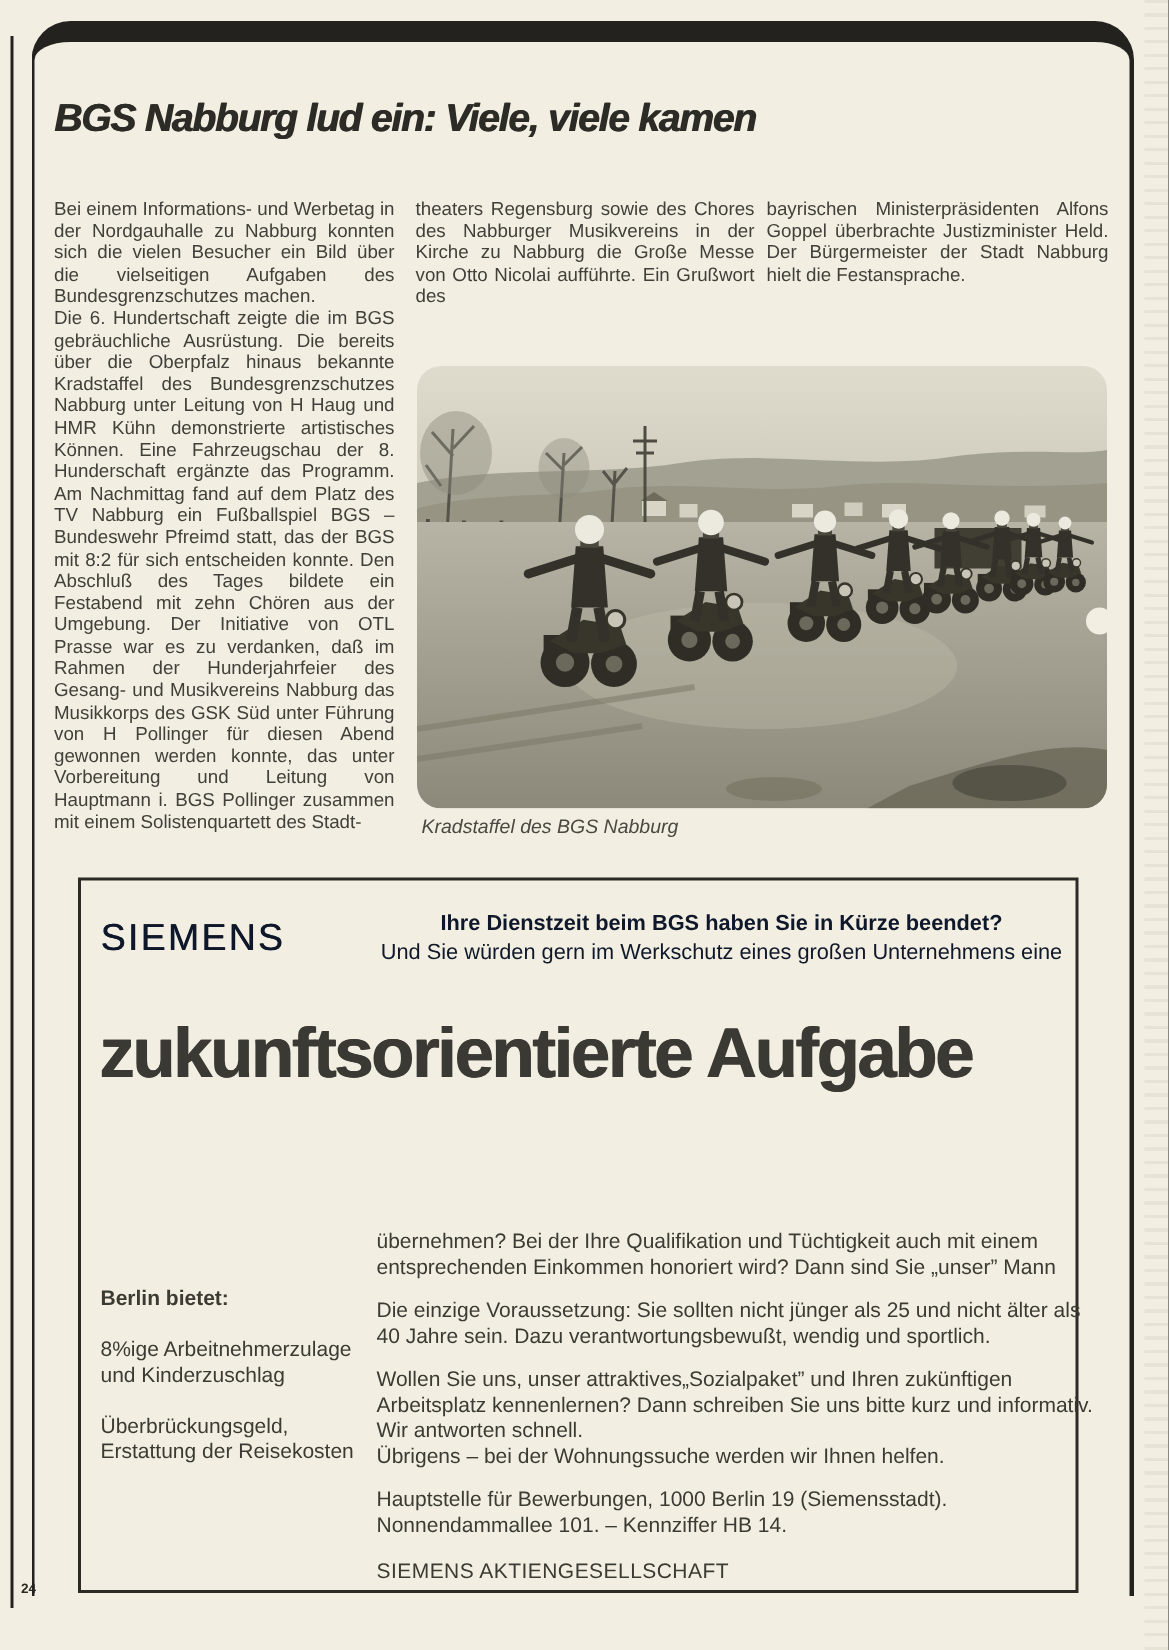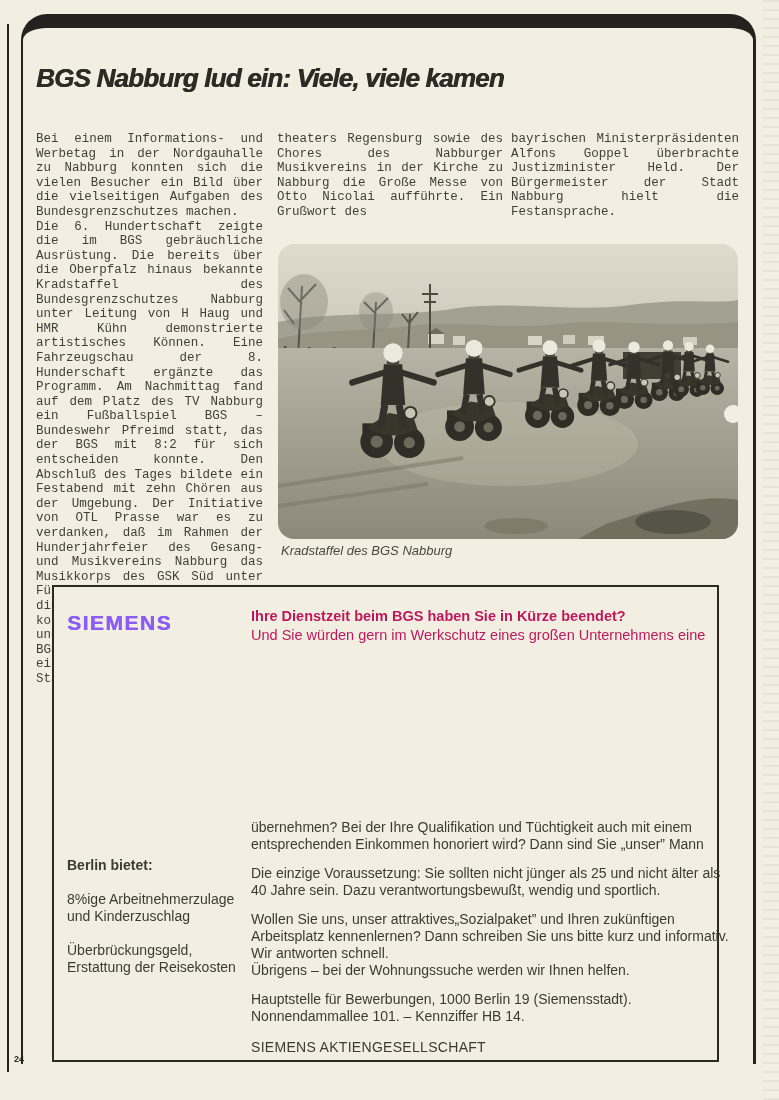--- a/index.html
+++ b/index.html
@@ -16,33 +16,33 @@
   }
   .edge-line{position:absolute;left:7px;top:24px;width:2px;height:1048px;background:#23221e;}
   .page-number{position:absolute;left:14px;top:1054px;font-size:9px;font-weight:bold;color:#2b2a25;}
   .frame{position:absolute;left:21px;top:14px;width:735px;height:1050px;
     border-top:14px solid #23221e;border-left:2px solid #23221e;border-right:3px solid #23221e;
     border-radius:26px 26px 0 0;box-sizing:border-box;}
   .headline{position:absolute;left:36px;top:64px;width:706px;margin:0;
     font-size:26px;line-height:1.15;font-weight:700;font-style:italic;
     letter-spacing:-0.8px;color:#2c2b26;text-shadow:0.6px 0 currentColor;white-space:nowrap;}
   .col{position:absolute;top:132px;font-size:12.5px;line-height:14.6px;text-align:justify;color:#413f39;}
-  .col p{margin:0;font-family:Liberation Mono, monospace;}
+  .col p{margin:0;}
   .col1{left:36px;width:227px;}
   .col2{left:277px;width:226px;}
   .col3{left:511px;width:228px;}
   .photo{position:absolute;left:278px;top:244px;width:460px;height:295px;border-radius:16px;overflow:hidden;}
   .photo svg{display:block;}
   .caption{position:absolute;left:281px;top:543px;font-size:13px;font-style:italic;color:#4a4841;}
   
   .ad{position:absolute;left:52px;top:585px;width:667px;height:477px;
     border:2px solid #2b2a25;box-sizing:border-box;background:#f2efe2;}
-  .brand{position:absolute;left:13px;top:24px;font-size:21px;font-weight:700;
-    letter-spacing:1.5px;color:#8b5cf6;text-shadow:0.4px 0 currentColor;}
-  .intro{position:absolute;left:197px;top:20px;width:460px;font-size:14.5px;line-height:19px;color:#be185d;}
+  .brand{position:absolute;left:13px;top:24px;font-size:25px;font-weight:400;
+    letter-spacing:1.5px;color:#0f172a;text-shadow:0.4px 0 currentColor;}
+  .intro{position:absolute;left:197px;top:20px;width:460px;font-size:14.5px;line-height:19px;color:#0f172a;text-align:center;}
   .intro-bold{font-weight:700;}
   .ad-headline{position:absolute;left:12px;top:88px;font-size:47px;line-height:53px;
     font-weight:700;letter-spacing:-1.5px;color:#3a3933;text-shadow:0.7px 0 currentColor;}
   .benefits{position:absolute;left:13px;top:270px;width:186px;font-size:14px;line-height:17px;color:#3c3b33;}
   .benefits-title{font-weight:700;margin-bottom:17px;}
   .benefit{margin-bottom:17px;white-space:pre-line;}
   .ad-body{position:absolute;left:197px;top:232px;width:478px;font-size:14px;line-height:17px;color:#3c3b33;}
   .ad-body p{margin:0 0 12px 0;white-space:pre-line;}
   .ad-body .signature{margin-top:14px;letter-spacing:0.3px;}
 </style>
@@ -144,20 +144,21 @@
   </div>
   <div class="caption">Kradstaffel des BGS Nabburg</div>
 
   <div class="ad">
     <div class="brand">SIEMENS</div>
     <div class="intro">
       <div class="intro-bold">Ihre Dienstzeit beim BGS haben Sie in Kürze beendet?</div>
       <div class="intro-reg">Und Sie würden gern im Werkschutz eines großen Unternehmens eine</div>
     </div>
     <div class="ad-headline">
+      <div>zukunftsorientierte Aufgabe</div>
     </div>
     <div class="benefits">
       <div class="benefits-title">Berlin bietet:</div>
       <div class="benefit">8%ige Arbeitnehmerzulage
 und Kinderzuschlag</div>
       <div class="benefit">Überbrückungsgeld,
 Erstattung der Reisekosten</div>
     </div>
     <div class="ad-body">
       <p>übernehmen? Bei der Ihre Qualifikation und Tüchtigkeit auch mit einem

